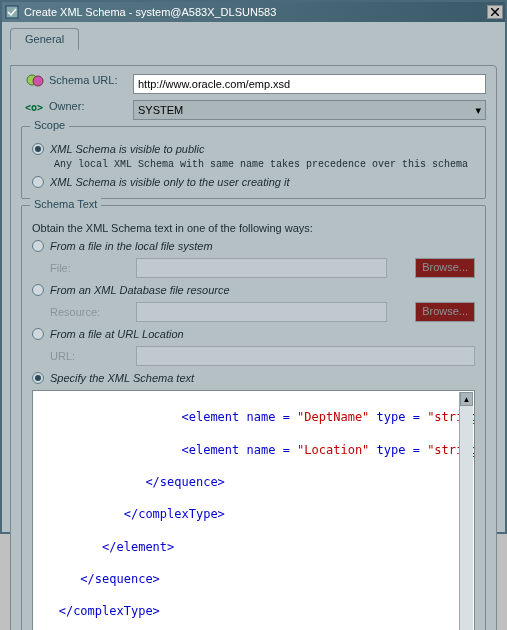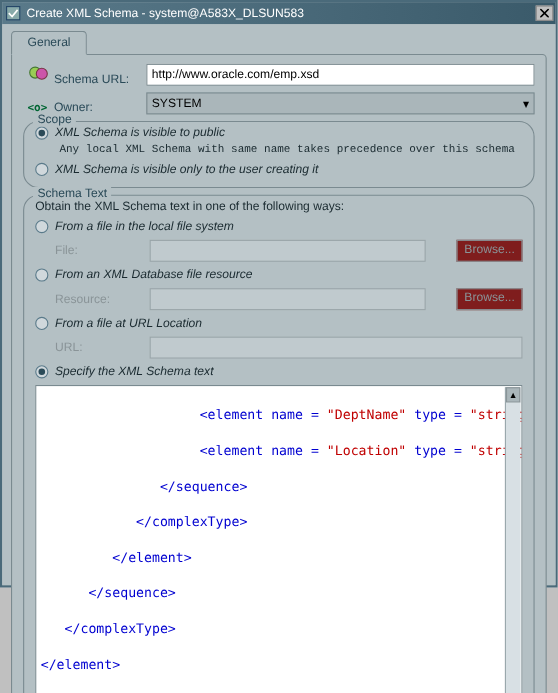--- a/index.html
+++ b/index.html
@@ -45,21 +45,21 @@
   }
   .content {
     padding: 6px 8px 6px 8px;
     background: #b4c0c4;
     height: calc(100% - 20px);
     display: flex;
     flex-direction: column;
   }
   .tabs {
     display: flex;
-    margin-bottom: 0;
+    margin-bottom: 16px;
     text-align: center;
   }
   .tab {
     padding: 4px 14px;
     background: #aab6ba;
     border: 1px solid #7a8a90;
     border-bottom: none;
     border-radius: 4px 4px 0 0;
     margin-right: 2px;
     cursor: pointer;
@@ -78,21 +78,21 @@
     padding: 8px 10px;
     border-radius: 0 4px 4px 4px;
     flex: 1;
     display: flex;
     flex-direction: column;
     position: relative;
     top: -1px;
   }
   .row {
     display: flex;
-    align-items: flex-end;
+    align-items: flex-start;
     margin-bottom: 6px;
   }
   .icon-col {
     width: 28px;
     display: flex;
     flex-direction: column;
     align-items: center;
   }
   .label-col {
     width: 84px;
@@ -113,22 +113,22 @@
     padding: 2px 4px;
     font-size: 11px;
     height: 20px;
     display: flex;
     align-items: center;
     justify-content: space-between;
     cursor: pointer;
   }
   .fieldset {
     border: 1px solid #7a8a90;
-    border-radius: 14px;
-    padding: 4px 10px 6px 10px;
+    border-radius: 2px;
+    padding: 16px 10px 6px 10px;
     margin-bottom: 6px;
     position: relative;
   }
   .fieldset-legend {
     position: absolute;
     top: -8px;
     left: 8px;
     background: #b4c0c4;
     padding: 0 4px;
     font-size: 11px;

